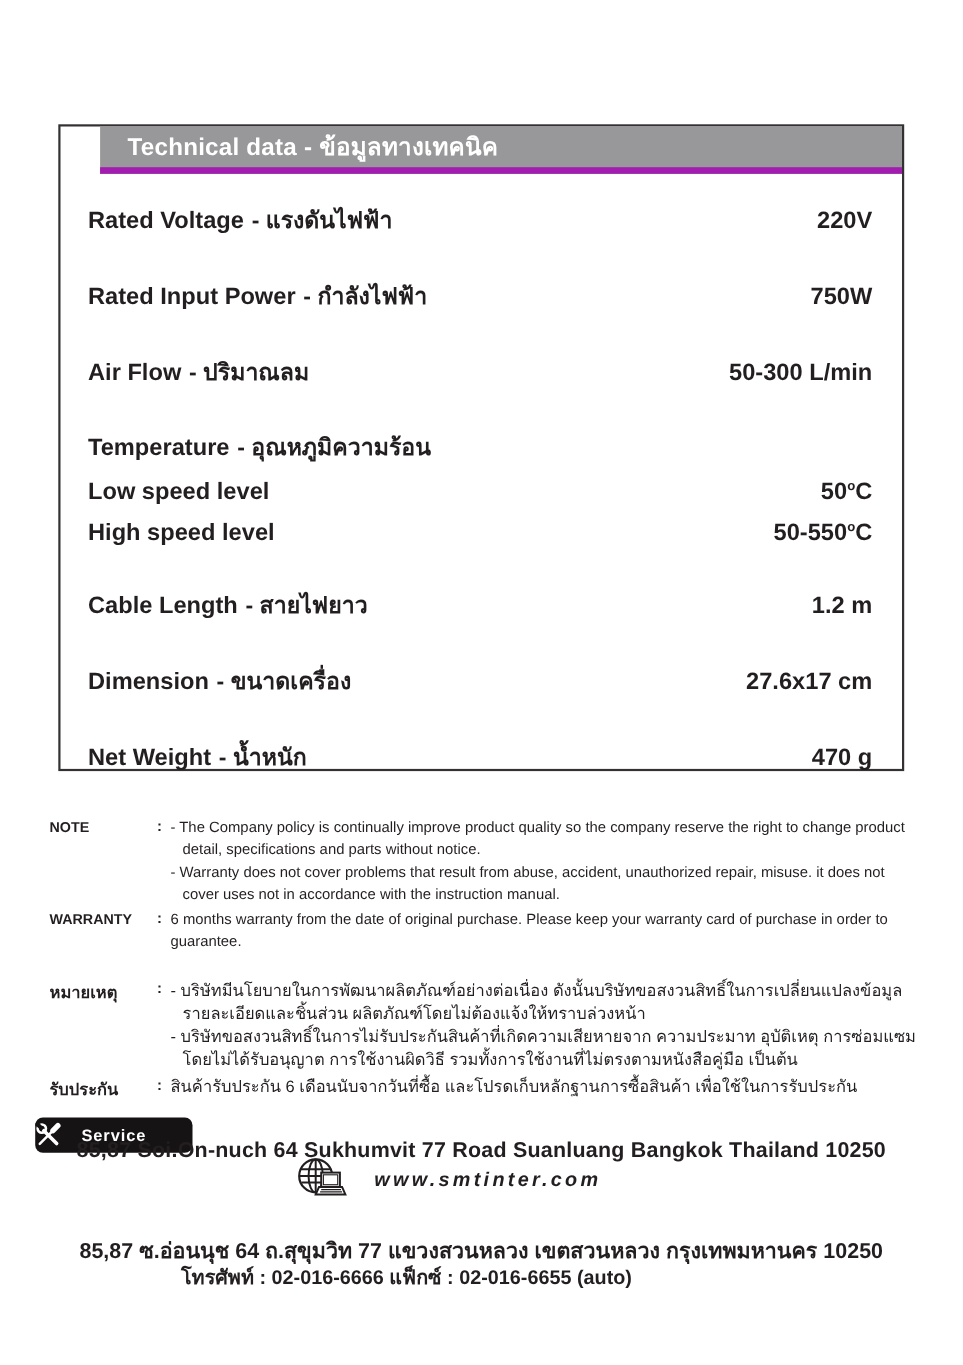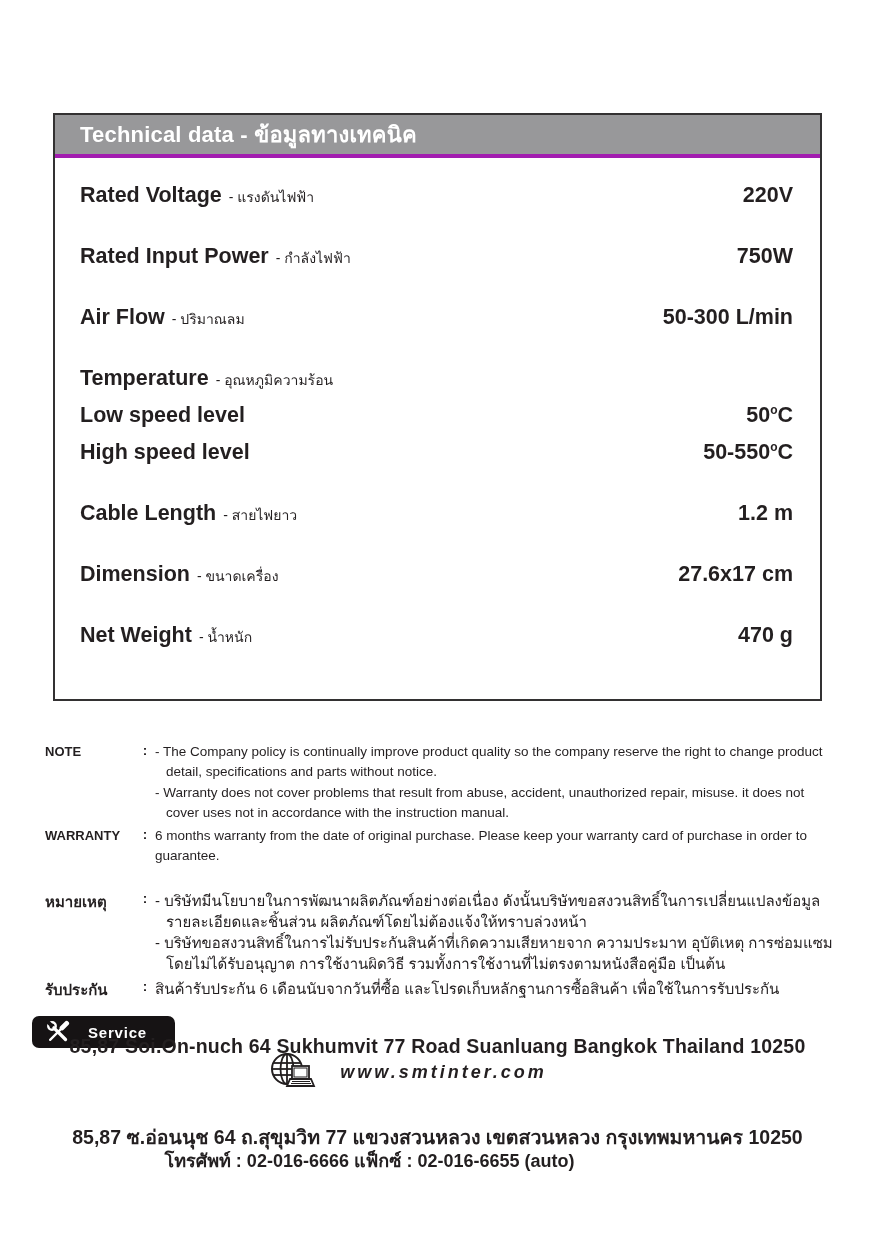--- a/index.html
+++ b/index.html
@@ -5,53 +5,53 @@
   * { margin: 0; padding: 0; box-sizing: border-box; }
   html, body { width: 875px; height: 1241px; background: #ffffff; overflow: hidden; }
   body { font-family: "Liberation Sans", sans-serif; color: #231f20; position: relative; }
 
   
   .tech-box {
     position: absolute; left: 53px; top: 113px; width: 769px; height: 588px;
     border: 2px solid #333132; background: #ffffff;
   }
   .tech-header {
-    height: 43px; background: #98989a; border-bottom: 4px solid #a21caf;
-    display: flex; align-items: center; padding-left: 25px;
+    height: 43px; background: #98989a; border-bottom: 6px solid #a21caf;
+    display: flex; align-items: center; padding-left: 25px; margin-left: 36px;
   }
   .tech-header .title {
     color: #ffffff; font-size: 22px; font-weight: bold; letter-spacing: 0.2px;
   }
   .tech-body { padding: 25px 27px 0 25px; }
   .spec-row { display: flex; justify-content: space-between; align-items: baseline; margin-bottom: 36px; }
   .spec-row.tight { margin-bottom: 12px; }
   .spec-row.after-group { margin-top: 27px; }
   .spec-label { font-size: 21.5px; font-weight: bold; white-space: nowrap; }
-  .spec-label .th { font-size: 14px; margin-left: 7px; font-weight: normal; }
+  .spec-label .th { font-size: 21px; margin-left: 7px; font-weight: bold; }
   .spec-value { font-size: 21.5px; font-weight: bold; white-space: nowrap; text-align: right; }
   .spec-value .sup { font-size: 12px; vertical-align: super; line-height: 0; }
 
   
   .notes {
     position: absolute; left: 45px; top: 742px; width: 788px;
     display: grid; grid-template-columns: 90px 20px 1fr; column-gap: 0; row-gap: 3px;
   }
   .notes .lbl { font-size: 13px; font-weight: bold; padding-top: 2px; }
   .notes .lbl-th { font-size: 15px; font-weight: bold; padding-top: 0; }
   .notes .colon { font-size: 13.5px; font-weight: bold; text-align: center; padding-top: 1px; }
   .notes .txt { font-size: 13.5px; line-height: 1.5; }
   .notes .txt-th { font-size: 15px; line-height: 1.42; }
   .notes .bullet { padding-left: 11px; text-indent: -11px; }
   .notes .spacer { height: 17px; grid-column: 1 / 4; }
 
   
   .service-badge {
     position: absolute; left: 32px; top: 1016px; width: 143px; height: 32px;
     background: #161314; border-radius: 7px;
-    display: flex; align-items: center; padding-left: 14px;
+    display: flex; align-items: center; 
   }
   .service-badge .svc-icon { width: 24px; height: 24px; flex: 0 0 auto; }
   .service-badge .svc-label {
     color: #ffffff; font-size: 15px; font-weight: bold; letter-spacing: 0.8px; margin-left: 18px;
   }
 
   
   .website-row {
     position: absolute; left: 0; top: 1050px; width: 875px;
     display: flex; align-items: center; justify-content: center;

